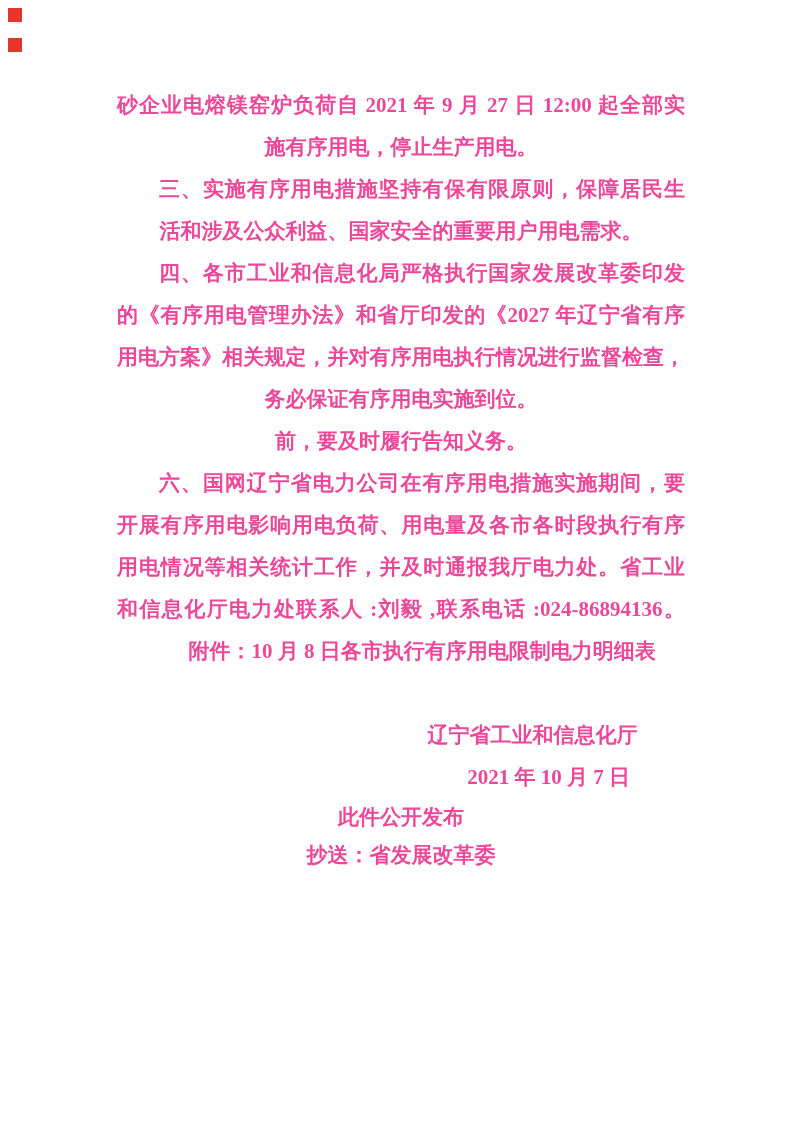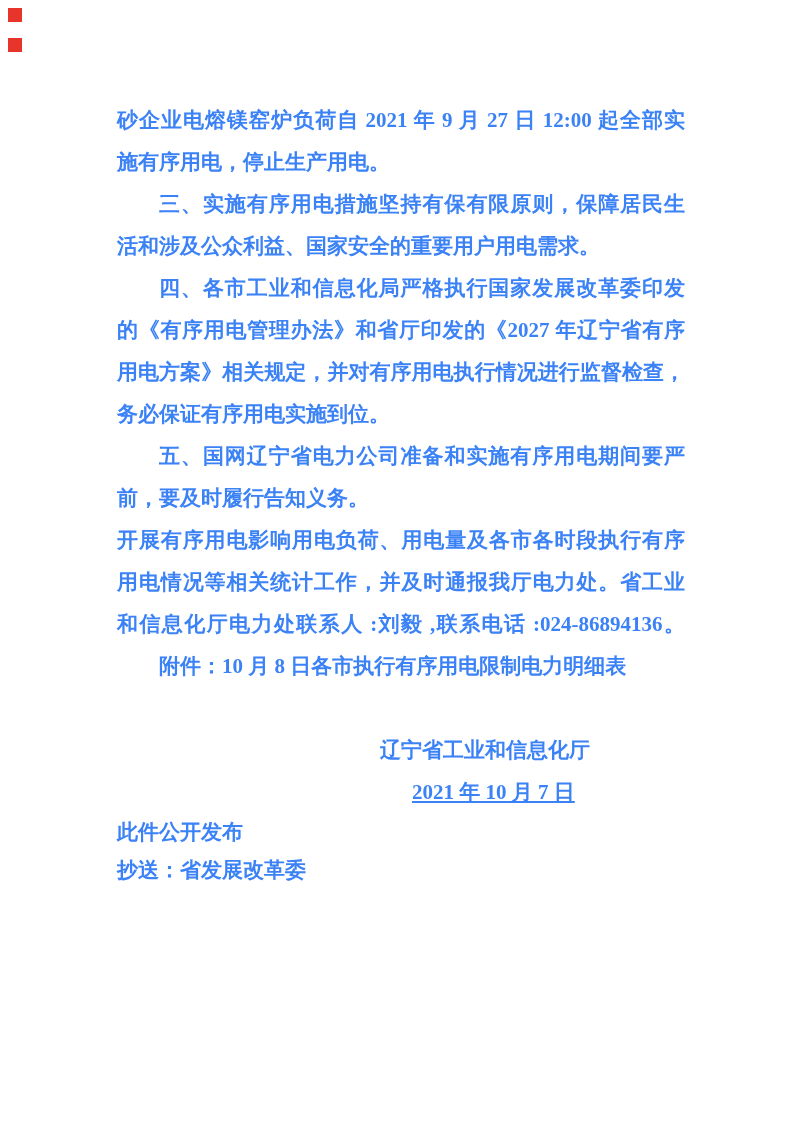--- a/index.html
+++ b/index.html
@@ -19,71 +19,71 @@
     position: absolute;
     width: 14px;
     height: 14px;
     left: 8px;
   }
   .marker.m1 { top: 8px; }
   .marker.m2 { top: 38px; }
   .doc-body {
     position: absolute;
     left: 117px;
-    top: 99px;
+    top: 84px;
     width: 568px;
-    color: #3b82f6;
+    color: #ec4899;
     font-weight: 600;
   }
   .ln {
     margin: 0;
     padding: 0;
     font-size: 21px;
     line-height: 42px;
     white-space: normal;
   }
   
   .j {
     text-align: justify;
     text-align-last: justify;
   }
   
   .e {
-    text-align: left;
+    text-align: center;
   }
   
   .ind {
     text-indent: 2em;
   }
   .sp {
     height: 42px;
   }
   .sig-name { margin-left: 263px; }
-  .sig-date { margin-left: 295px; text-decoration: underline; }
+  .sig-date { margin-left: 295px; }
   .note { line-height: 38px; }
 </style>
 </head>
 <body>
 
 <div class="page">
 
   <div class="marker m1" style="background:#e8352b"></div>
   <div class="marker m2" style="background:#e8352b"></div>
 
   <div class="doc-body">
     <p class="ln j">砂企业电熔镁窑炉负荷自 2021 年 9 月 27 日 12:00 起全部实</p>
     <p class="ln e">施有序用电，停止生产用电。</p>
     <p class="ln j ind">三、实施有序用电措施坚持有保有限原则，保障居民生</p>
     <p class="ln e">活和涉及公众利益、国家安全的重要用户用电需求。</p>
     <p class="ln j ind">四、各市工业和信息化局严格执行国家发展改革委印发</p>
     <p class="ln j">的《有序用电管理办法》和省厅印发的《2027 年辽宁省有序</p>
     <p class="ln j">用电方案》相关规定，并对有序用电执行情况进行监督检查，</p>
     <p class="ln e">务必保证有序用电实施到位。</p>
-    <p class="ln j ind">五、国网辽宁省电力公司准备和实施有序用电期间要严</p>
     <p class="ln e">前，要及时履行告知义务。</p>
+    <p class="ln j ind">六、国网辽宁省电力公司在有序用电措施实施期间，要</p>
     <p class="ln j">开展有序用电影响用电负荷、用电量及各市各时段执行有序</p>
     <p class="ln j">用电情况等相关统计工作，并及时通报我厅电力处。省工业</p>
     <p class="ln j">和信息化厅电力处联系人 :刘毅 ,联系电话 :024-86894136。</p>
     <p class="ln e ind">附件：10 月 8 日各市执行有序用电限制电力明细表</p>
 
     <div class="sp"></div>
 
     <p class="ln e sig-name">辽宁省工业和信息化厅</p>
     <p class="ln e sig-date">2021 年 10 月 7 日</p>
     <p class="ln e note">此件公开发布</p>

